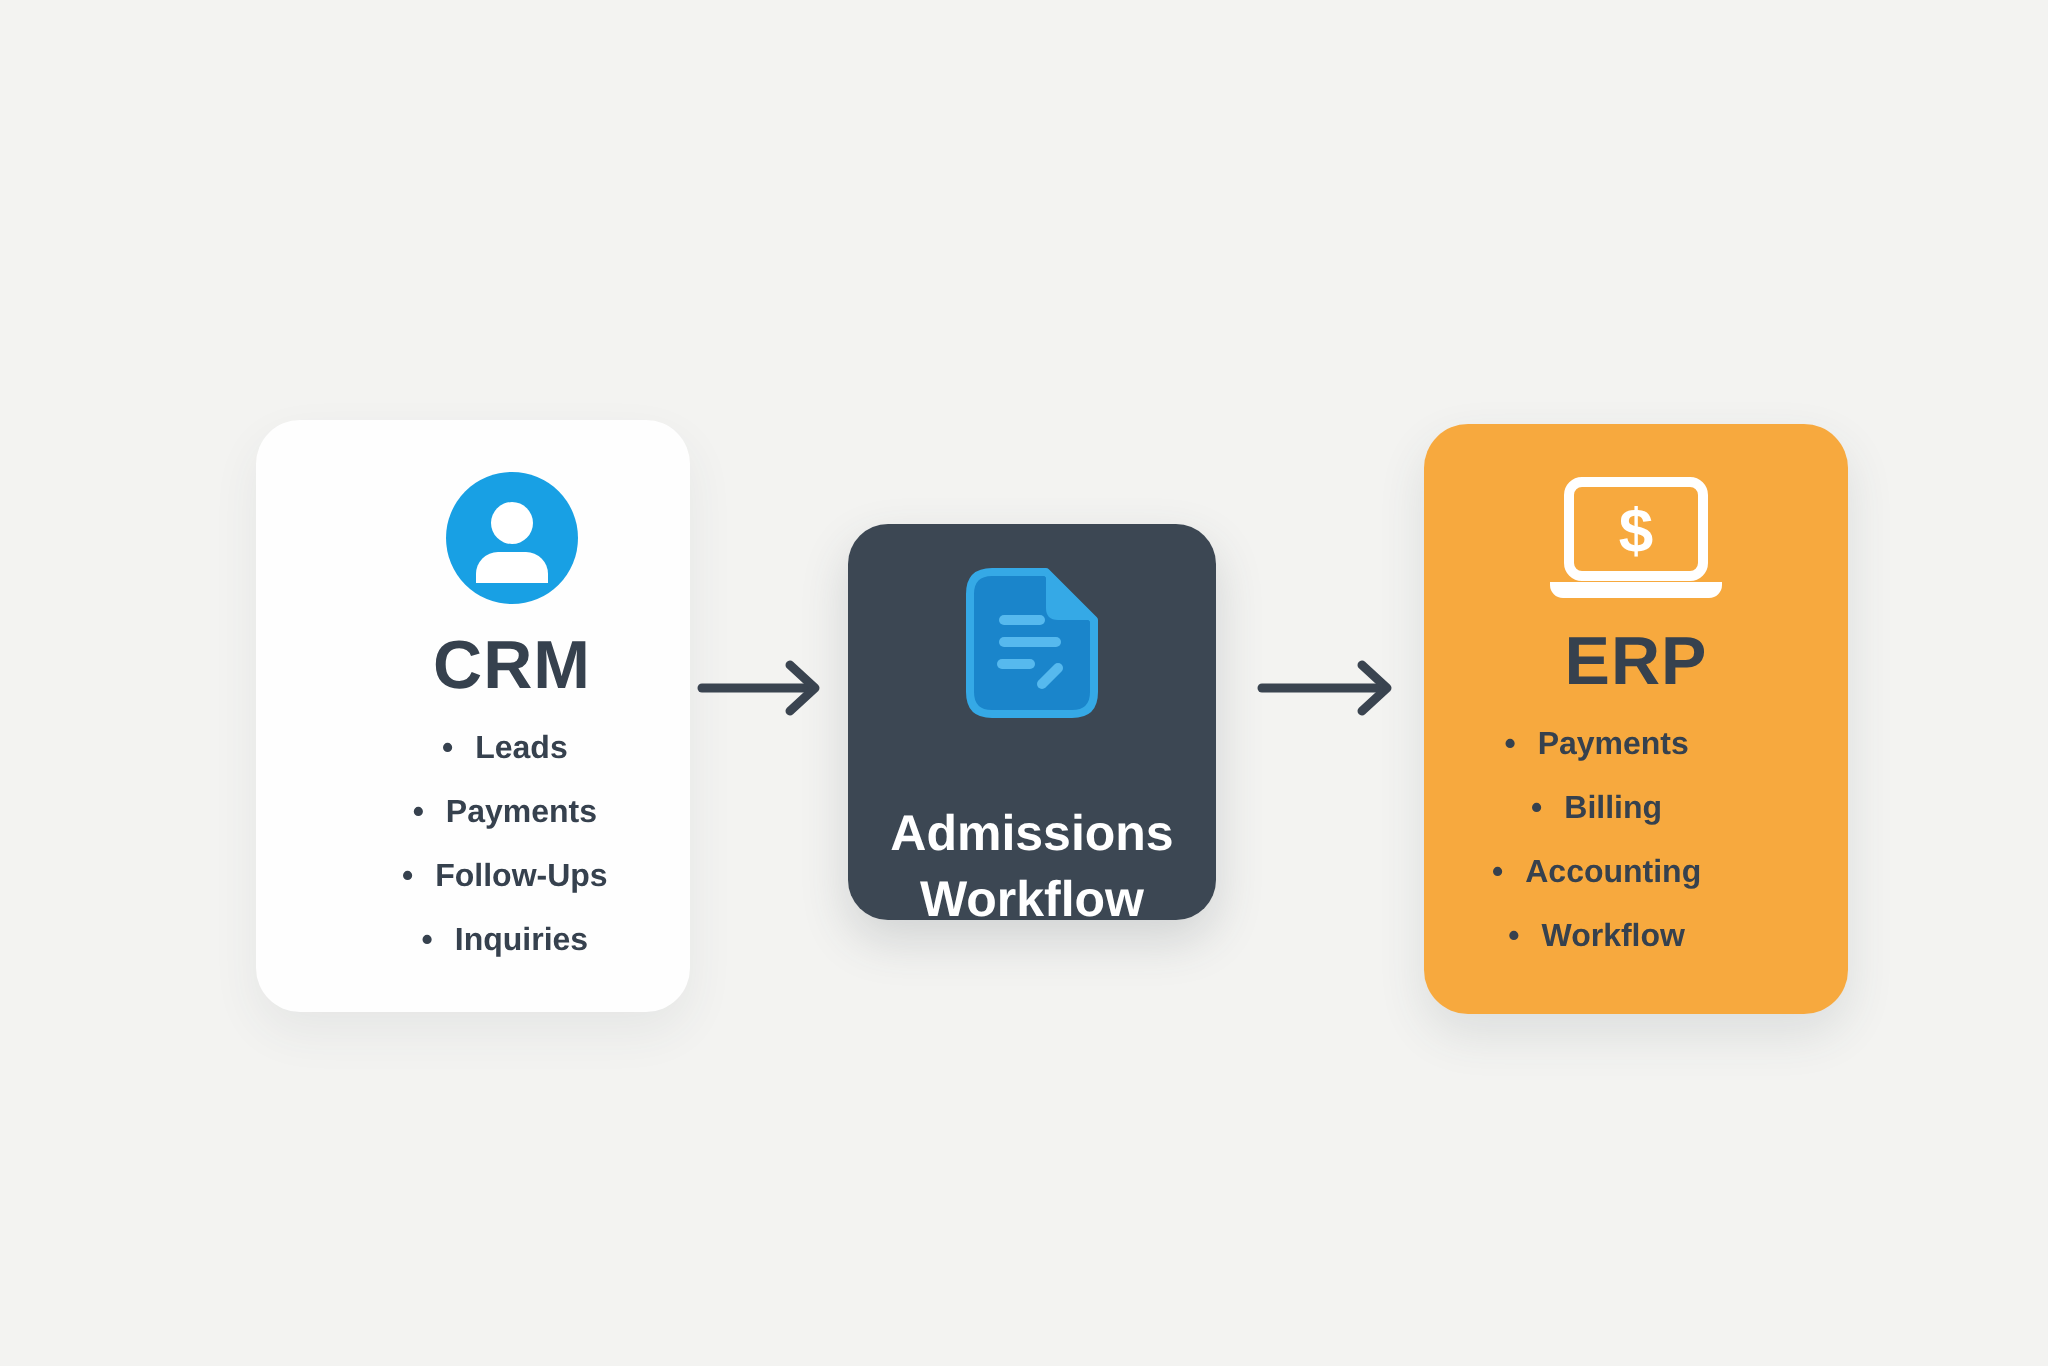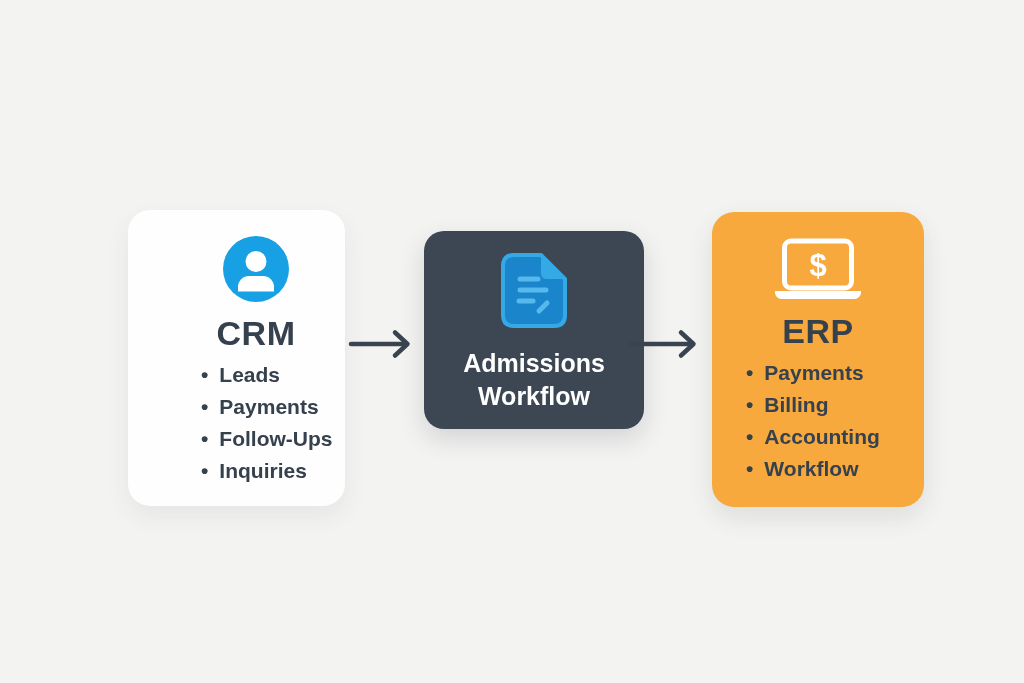--- a/index.html
+++ b/index.html
@@ -35,25 +35,26 @@
   }
   .card-crm{
     left:128px;top:210px;width:217px;height:296px;
     background:var(--card-white);
     border-radius:22px;
     box-shadow:0 10px 24px rgba(60,70,83,0.07);
     padding-top:26px;
     padding-left:39px;
   }
   .card-workflow{
-    left:424px;top:231px;width:220px;height:198px;
+    left:424px;top:262px;width:184px;height:198px;
     background:var(--card-dark);
     border-radius:20px;
     box-shadow:0 10px 24px rgba(60,70,83,0.18);
     padding-top:21px;
+    gap:23px;
   }
   .card-erp{
     left:712px;top:212px;width:212px;height:295px;
     background:var(--card-orange);
     border-radius:22px;
     box-shadow:0 10px 24px rgba(60,70,83,0.12);
     padding-top:26px;
   }
   .node-title{
     font-size:34px;
@@ -72,25 +73,26 @@
     line-height:33px;
     max-width:160px;
   }
   ul.features{
     list-style:none;
     margin-top:9px;
     align-self:flex-start;
     margin-left:34px;
   }
   ul.features li{
-    font-size:21px;
+    font-size:16px;
     font-weight:600;
     color:var(--text-dark);
     line-height:32px;
     white-space:nowrap;
+    text-align:center;
   }
   ul.features li::before{
     content:"\2022";
     margin-right:11px;
   }
   .arrow{position:absolute;}
   .arrow-1{left:348px;top:327px;}
   .arrow-2{left:628px;top:327px;}
   .arrow path{stroke:var(--arrow);}
   .icon-wrap{line-height:0;}

